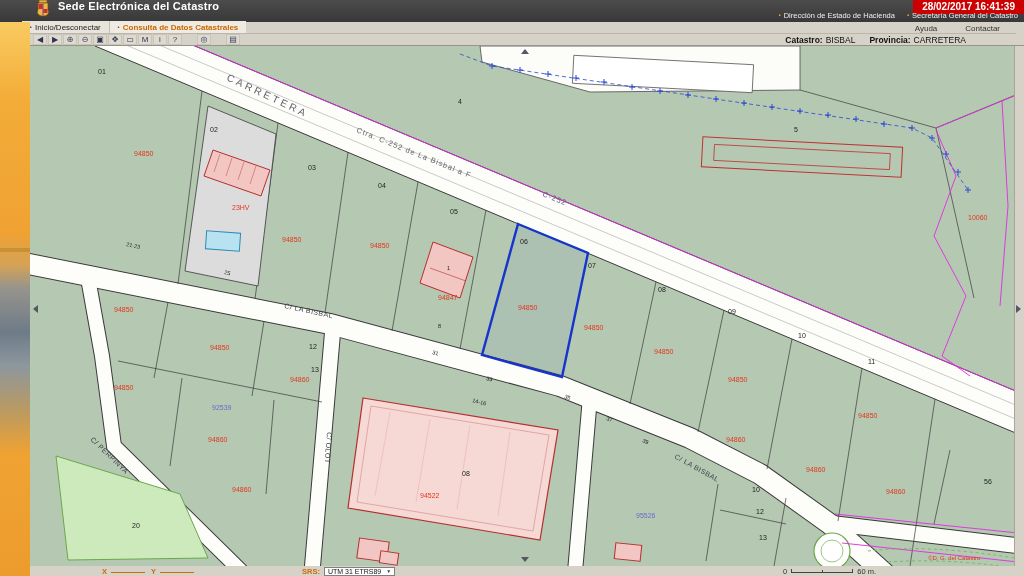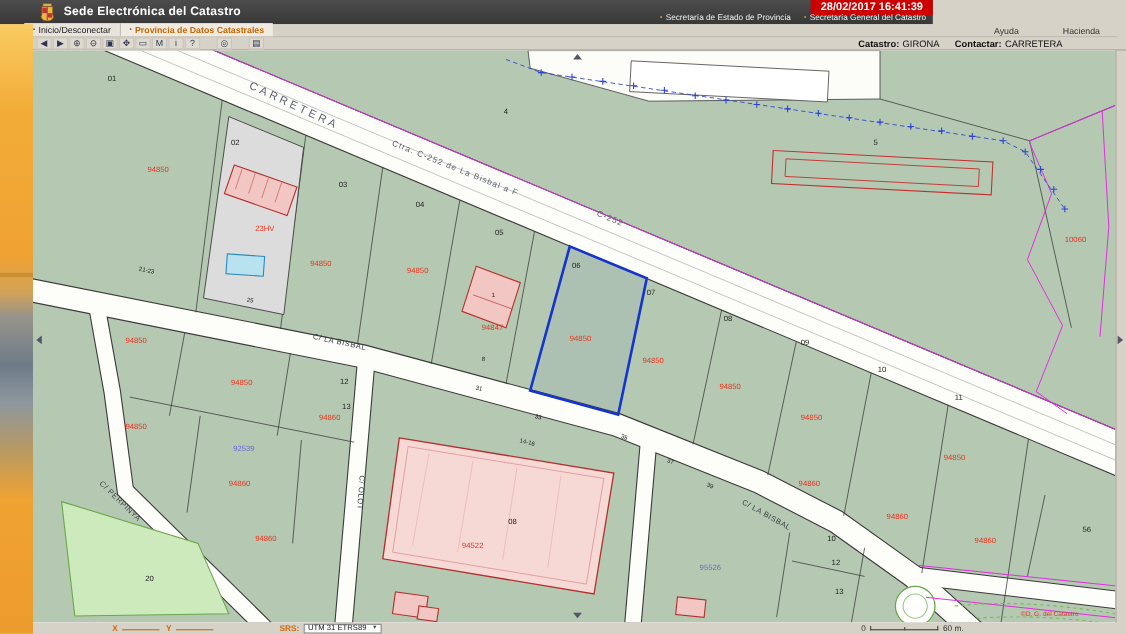--- a/index.html
+++ b/index.html
@@ -1,37 +1,37 @@
 <!DOCTYPE html>
 <html><head>
 <meta charset="utf-8">
 <style>
   *{box-sizing:border-box;margin:0;padding:0}
   body{width:1024px;height:576px;position:relative;overflow:hidden;
        font-family:"Liberation Sans",sans-serif;background:#d6d2c8}
 
   
-  #titlebar{position:absolute;left:0;top:0;width:848px;height:22px;
-    background:linear-gradient(#4c4c4c,#383838);color:#fff;display:flex;align-items:center}
+  #titlebar{position:absolute;left:0;top:0;width:1024px;height:22px;
+    background:linear-gradient(#4c4c4c,#383838);color:#fff;display:flex;align-items:flex-start}
   #crest{width:14px;height:17px;margin-left:36px;flex:0 0 auto}
   #title{font-size:11px;font-weight:bold;margin-left:8px;letter-spacing:.2px}
   #datetime{position:absolute;right:0;top:0;background:#cc0000;color:#fff;
     font-size:10px;font-weight:bold;padding:1px 9px 2px}
   #hdrlinks{position:absolute;right:6px;top:11px;font-size:7.5px;color:#eee;display:flex;gap:12px}
   .hlink{cursor:pointer}
   .sq{color:#f0a030;margin-right:3px;font-size:6px;vertical-align:1px}
 
   
   #tabbar{position:absolute;left:22px;top:22px;width:994px;height:12px;background:#d6d2c8;
     border-bottom:1px solid #bab6ac;display:flex;align-items:flex-end;font-size:8px}
   .tab{height:12px;display:flex;align-items:center;padding:0 8px;cursor:pointer;white-space:nowrap}
   .tab .sq{color:#4a5070;font-size:5.5px}
   #tab-home{background:#e8e4dc;color:#222;border-right:1px solid #c2beb4}
   #tab-consulta{color:#cc6600;font-weight:bold;background:#efebe2}
-  #tab-right{margin-left:auto;display:flex;gap:40px;margin-right:16px;color:#333}
+  #tab-right{margin-left:auto;display:flex;gap:28px;margin-right:16px;color:#333}
   #tab-right span{cursor:pointer}
 
   
   #toolbar{position:absolute;left:30px;top:34px;width:994px;height:12px;background:#d6d2c8;
     border-bottom:1px solid #989488;display:flex;align-items:center;padding-left:3px}
   #toolbar-buttons{display:flex;align-items:center;height:12px}
   .tbtn{min-width:14px;height:11px;font-size:8px;line-height:10px;text-align:center;
     color:#2e3550;cursor:pointer;border:1px solid #c8c4ba;background:#dedad0;margin-right:1px}
   .tbtn.gap{margin-left:14px}
   #prov{margin-left:auto;margin-right:58px;font-size:8.5px;color:#111;white-space:nowrap}
@@ -52,21 +52,21 @@
   #arr-down{left:521px;top:557px;border-left:4px solid transparent;border-right:4px solid transparent;border-top:5px solid #556}
   #arr-left{left:33px;top:305px;border-top:4px solid transparent;border-bottom:4px solid transparent;border-right:5px solid #556}
   #arr-right{left:1016px;top:305px;border-top:4px solid transparent;border-bottom:4px solid transparent;border-left:5px solid #556}
 
   
   #statusbar{position:absolute;left:30px;top:566px;width:994px;height:10px;background:#d6d2c8;
     display:flex;align-items:center;font-size:7.5px;color:#333}
   .olabel{color:#d2690a;font-weight:bold}
   #sb-x{margin-left:72px}
   .sb-line{display:inline-block;width:34px;height:1px;background:#d2690a;margin:3px 6px 0 4px;align-self:center}
-  #sb-srs{margin-left:54px;margin-right:4px}
+  #sb-srs{margin-left:102px;margin-right:4px}
   #sb-select{background:#fff;border:1px solid #808080;height:9px;font-size:7px;display:flex;
     align-items:center;gap:5px;padding:0 3px;color:#111;cursor:pointer}
   #sb-select .caret{font-size:5px;color:#444}
   #sb-scale{margin-left:auto;margin-right:148px;display:flex;align-items:center;gap:4px}
   .scalebar{width:62px;height:4px;border-left:1px solid #444;border-right:1px solid #444;
     border-bottom:1px solid #444;position:relative}
   .scalebar::after{content:"";position:absolute;left:30px;top:1px;width:1px;height:3px;background:#444}
 
   
   svg text{font-family:"Liberation Sans",sans-serif}
@@ -94,57 +94,57 @@
   <svg id="crest" viewBox="0 0 14 17">
     <rect x="3" y="0" width="8" height="3" fill="#d8b24a" stroke="#7a4a18" stroke-width="0.6"></rect>
     <path d="M2,3 h10 v7 a5,4 0 0 1 -5,6 a5,4 0 0 1 -5,-6 z" fill="#e8b93e" stroke="#7a4a18" stroke-width="0.7"></path>
     <rect x="2.5" y="4" width="4.5" height="5" fill="#c23030"></rect>
     <rect x="7" y="9" width="4.5" height="4" fill="#c23030"></rect>
     <rect x="6.4" y="3.5" width="1.2" height="12" fill="#a84a88"></rect>
   </svg>
   <span id="title">Sede Electrónica del Catastro</span>
   <div id="datetime">28/02/2017 16:41:39</div>
   <div id="hdrlinks">
-    <span class="hlink"><span class="sq">▪</span><span>Secretaría de Estado de Provincia</span></span>
+    <span class="hlink"><span class="sq">▪</span><span>Dirección de Estado de Hacienda</span></span>
     <span class="hlink"><span class="sq">▪</span><span>Secretaría General del Catastro</span></span>
   </div>
 </div>
 
 <div id="tabbar">
   <div class="tab" id="tab-home">
     <span class="sq">▪</span>
     <span>Inicio/Desconectar</span>
   </div>
   <div class="tab" id="tab-consulta">
     <span class="sq">▪</span>
-    <span>Provincia de Datos Catastrales</span>
+    <span>Consulta de Datos Catastrales</span>
   </div>
   <div id="tab-right">
     <span>Ayuda</span>
-    <span>Hacienda</span>
+    <span>Contactar</span>
   </div>
 </div>
 
 <div id="toolbar">
   <div id="toolbar-buttons">
       <div class="tbtn">◀</div>
       <div class="tbtn">▶</div>
       <div class="tbtn">⊕</div>
       <div class="tbtn">⊖</div>
       <div class="tbtn">▣</div>
       <div class="tbtn">✥</div>
       <div class="tbtn">▭</div>
       <div class="tbtn">M</div>
       <div class="tbtn">i</div>
       <div class="tbtn">?</div>
       <div class="tbtn gap">◎</div>
       <div class="tbtn gap">▤</div>
     </div>
   <div id="prov">
-    <b>Catastro:</b><span class="val">GIRONA</span><b>Contactar:</b><span>CARRETERA</span>
+    <b>Catastro:</b><span class="val">BISBAL</span><b>Provincia:</b><span>CARRETERA</span>
   </div>
 </div>
 
 <div id="sidebar">
   <div class="ledge"></div>
 </div>
 
 <div id="map">
 <svg viewBox="0 0 984 520" width="984" height="520">
 

